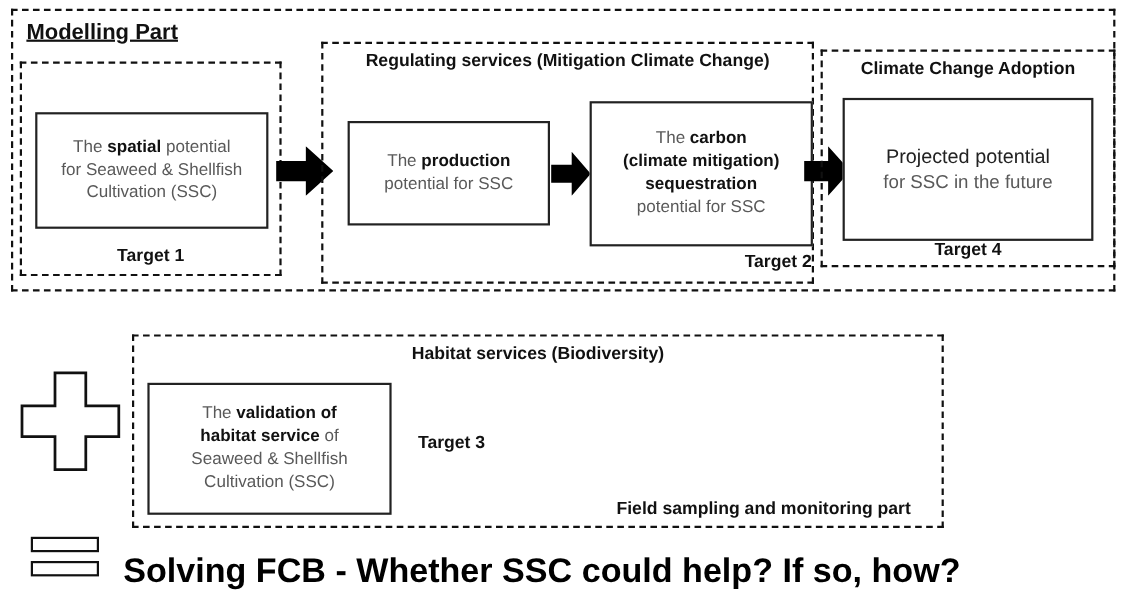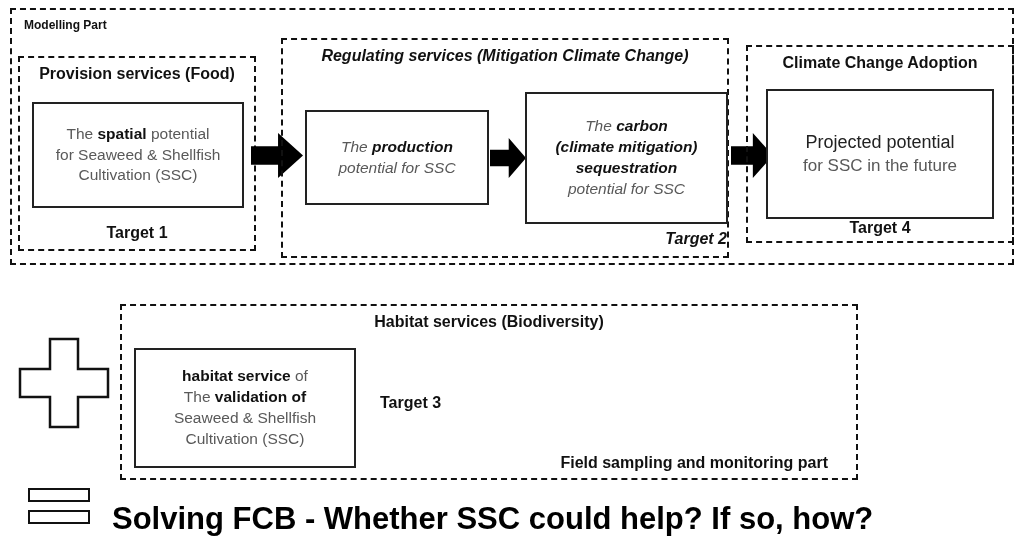--- a/index.html
+++ b/index.html
@@ -36,22 +36,23 @@
     font-weight: bold;
     font-size: 16px;
     color: #111111;
     white-space: nowrap;
   }
   .corner-label {
     position: absolute;
     top: 8px;
     left: 12px;
     font-weight: bold;
-    font-size: 12px;
+    font-size: 20px;
     color: #111111;
+    text-decoration: underline;
   }
   .target {
     position: absolute;
     left: 0;
     right: 0;
     text-align: center;
     font-weight: bold;
     font-size: 16px;
     color: #111111;
   }
@@ -99,38 +100,37 @@
 </head>
 <body>
 
 <div class="canvas">
 
   <div class="dashed-box" style="left:10px; top:8px; width:1004px; height:257px;">
     <div class="corner-label">Modelling Part</div>
   </div>
 
   <div class="dashed-box" style="left:18px; top:56px; width:238px; height:195px;">
-    <div class="box-title">Provision services (Food)</div>
     <div class="solid-box" style="left:12px; top:44px; width:212px; height:106px;">
       <div class="box-text">
         <div><span class="g">The </span><b>spatial</b><span class="g"> potential</span></div>
         <div class="g">for Seaweed &amp; Shellfish</div>
         <div class="g">Cultivation (SSC)</div>
       </div>
     </div>
     <div class="target" style="bottom:7px;">Target 1</div>
   </div>
 
   <div class="arrow" style="left:251px; top:133px; width:52px; height:45px;">
     <svg viewBox="0 0 50 44" preserveAspectRatio="none">
         <polygon points="0,13 26,13 26,0 50,22 26,44 26,31 0,31" fill="#000000"></polygon>
       </svg>
   </div>
 
-  <div class="dashed-box" style="left:281px; top:38px; width:448px; height:220px;font-style:italic;">
+  <div class="dashed-box" style="left:292px; top:38px; width:448px; height:220px;">
     <div class="box-title">Regulating services  (Mitigation Climate Change)</div>
     <div class="solid-box" style="left:22px; top:70px; width:184px; height:95px;">
       <div class="box-text">
         <div><span class="g">The </span><b>production</b></div>
         <div class="g">potential for SSC</div>
       </div>
     </div>
     <div class="arrow" style="left:207px; top:98px; width:36px; height:40px;">
       <svg viewBox="0 0 50 44" preserveAspectRatio="none">
           <polygon points="0,13 26,13 26,0 50,22 26,44 26,31 0,31" fill="#000000"></polygon>
@@ -167,22 +167,22 @@
   <div style="position:absolute; left:18px; top:337px; width:92px; height:92px;">
     <svg viewBox="0 0 92 92" style="display:block; width:100%; height:100%;">
       <polygon points="32,2 60,2 60,32 90,32 90,60 60,60 60,90 32,90 32,60 2,60 2,32 32,32" fill="#ffffff" stroke="#111111" stroke-width="2.5"></polygon>
     </svg>
   </div>
 
   <div class="dashed-box" style="left:120px; top:304px; width:738px; height:176px;">
     <div class="box-title">Habitat services (Biodiversity)</div>
     <div class="solid-box" style="left:12px; top:42px; width:222px; height:120px;">
       <div class="box-text">
+        <div><span class="g">The </span><b>validation of</b></div>
         <div><b>habitat service</b><span class="g"> of</span></div>
-        <div><span class="g">The </span><b>validation of</b></div>
         <div class="g">Seaweed &amp; Shellfish</div>
         <div class="g">Cultivation (SSC)</div>
       </div>
     </div>
     <div class="free-target" style="left:258px; top:88px;">Target 3</div>
     <div class="footer-label">Field sampling and monitoring part</div>
   </div>
 
   <div style="position:absolute; left:28px; top:488px;">
     <div class="equals-bar"></div>

